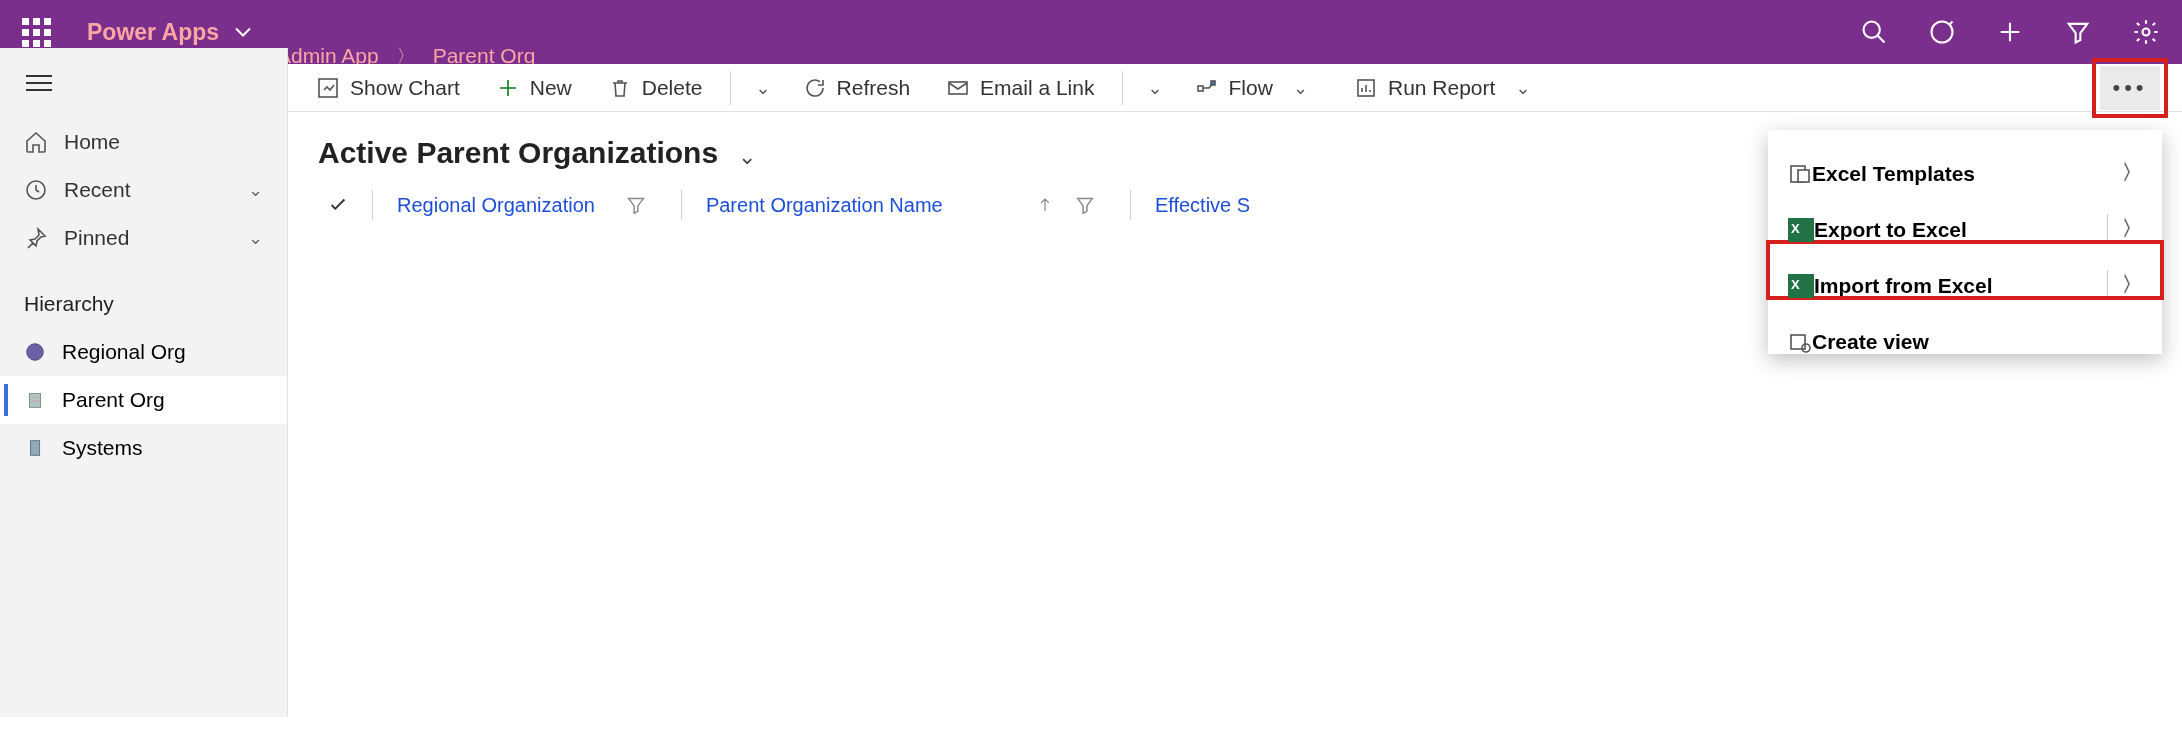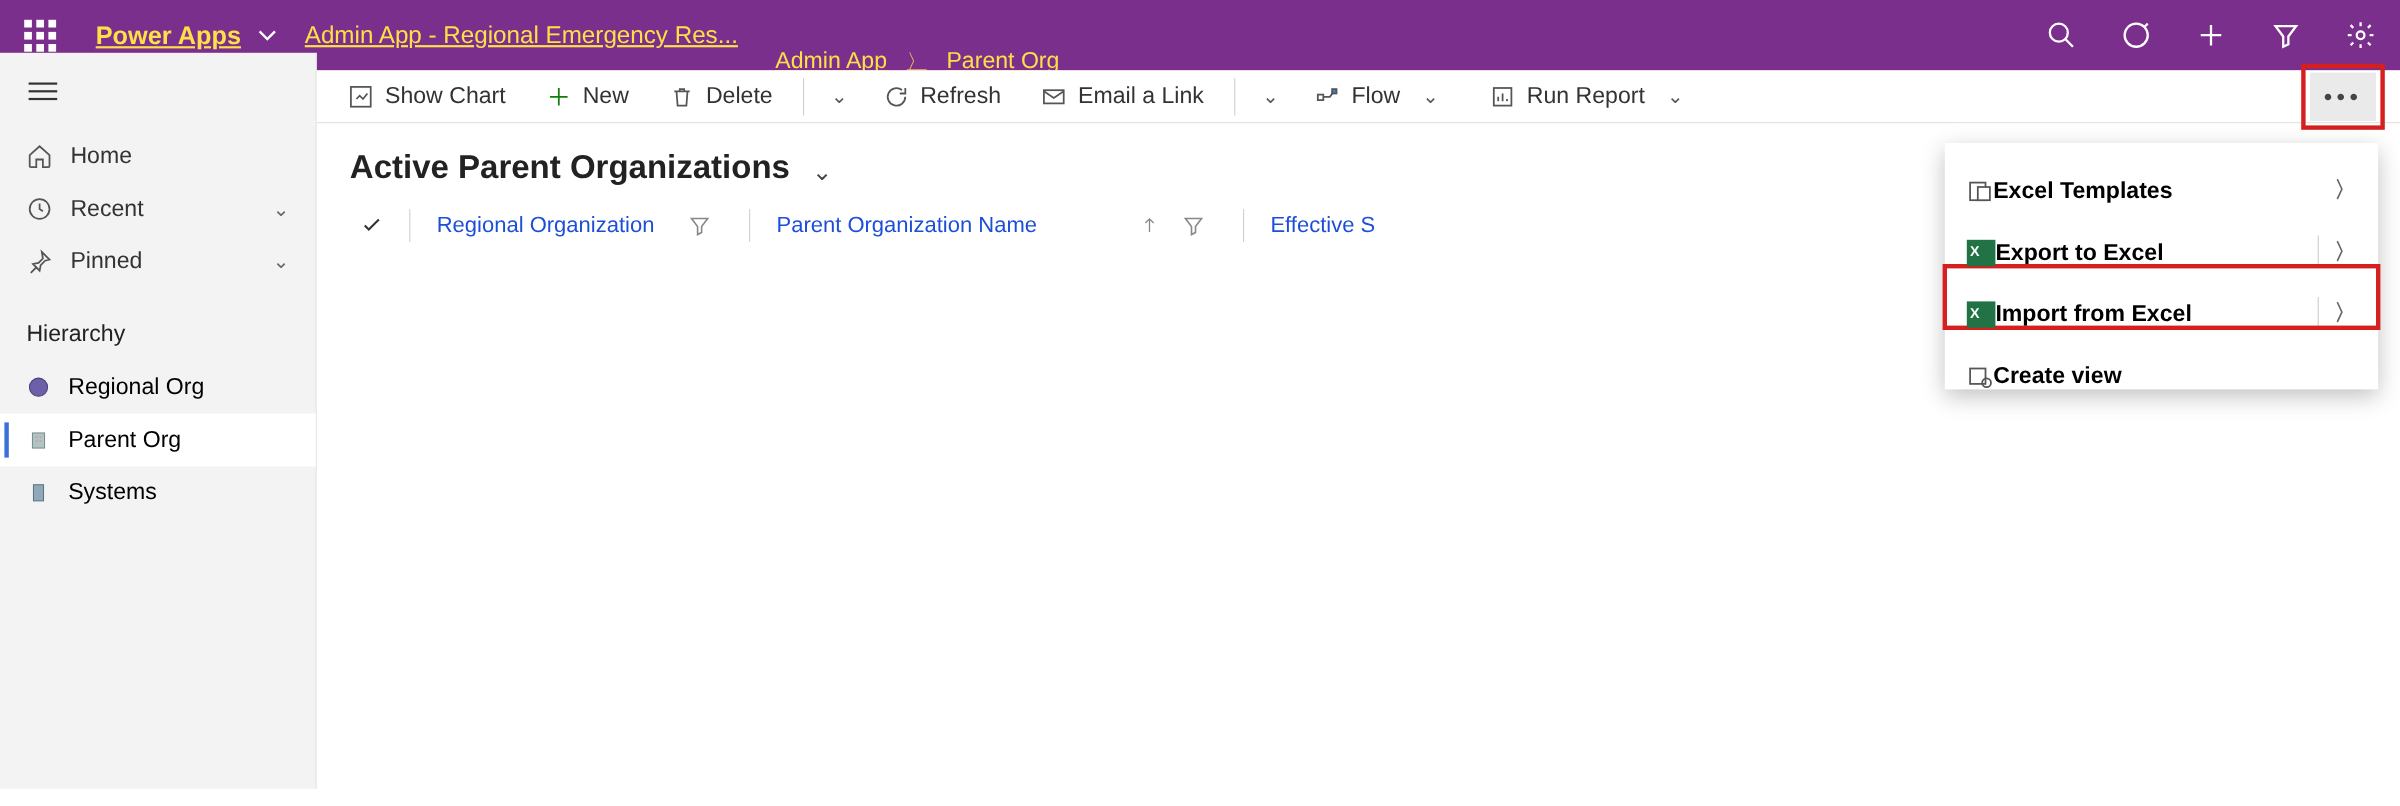--- a/index.html
+++ b/index.html
@@ -2,25 +2,24 @@
 <html><head>
   <meta charset="utf-8">
   <style>
     * { box-sizing: border-box; margin: 0; padding: 0; font-family: "Segoe UI", sans-serif; }
     body { width: 2182px; height: 733px; background: #fff; overflow: hidden; }
 
     
     .topbar {
       height: 64px;
       background: #7b2f8c;
-      color: #fde047;
+      color: #fca5a5;
       display: flex;
       align-items: center;
       padding: 0 22px;
-      text-decoration: underline;
     }
     .waffle {
       display: grid;
       grid-template-columns: repeat(3, 7px);
       grid-template-rows: repeat(3, 7px);
       gap: 4px;
       margin-right: 36px;
       cursor: pointer;
     }
     .waffle span { width: 7px; height: 7px; background: #fff; }
@@ -187,21 +186,20 @@
       <span></span>
     <span></span>
       <span></span>
       <span></span>
   </div>
   <div class="appname">Power Apps</div>
   <svg class="topicon" viewBox="0 0 24 24">
       <path d="M6 9l6 6 6-6"></path>
     </svg>
   <div style="width:20px"></div>
-  <div class="appsub">Admin App - Regional Emergency Res...</div>
   <div class="breadcrumb">
     <span>Admin App</span>
     <span class="bc-sep">〉</span>
     <span>Parent Org</span>
   </div>
   <div class="topbar-right">
     <svg class="topicon" viewBox="0 0 24 24">
         <circle cx="10" cy="10" r="7"></circle>
         <path d="M21 21l-6-6"></path>
       </svg>

